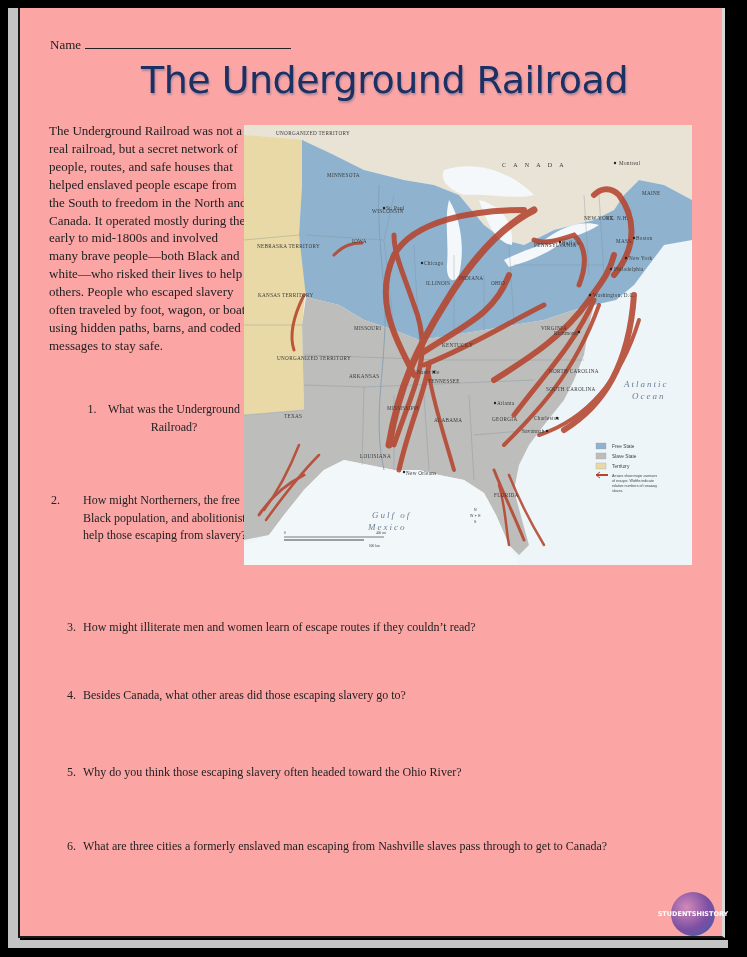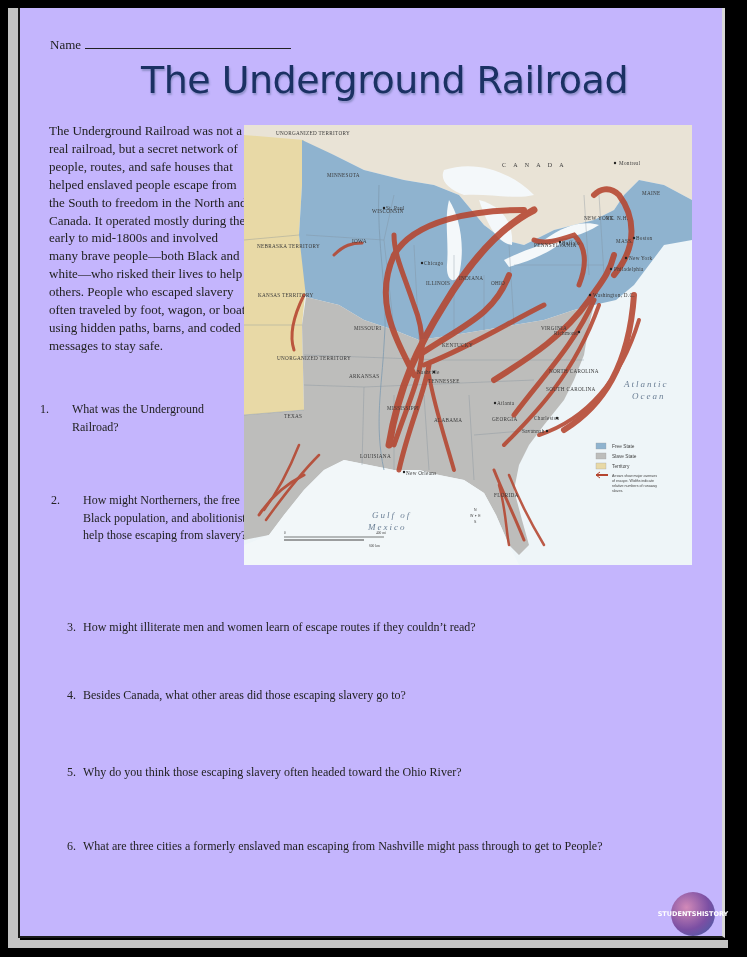--- a/index.html
+++ b/index.html
@@ -1,20 +1,20 @@
 <!DOCTYPE html>
 <html><head>
 <meta charset="utf-8">
 <style>
   html, body { margin:0; padding:0; }
   body { width:747px; height:957px; background:#000; position:relative; overflow:hidden;
          font-family:"Liberation Serif", "DejaVu Serif", serif; }
   .shadow-left { position:absolute; left:8px; top:8px; width:12px; height:940px; background:#c4c4c4; }
   .shadow-bottom { position:absolute; left:8px; top:940px; width:720px; height:8px; background:#c4c4c4; }
-  .page { position:absolute; left:18px; top:8px; width:707px; height:930px; background:#c4b5fd;
+  .page { position:absolute; left:18px; top:8px; width:707px; height:930px; background:#fca5a5;
           border-left:2px solid #1a1a1a; border-bottom:2px solid #1a1a1a; border-right:3px solid #d8d8d8; box-sizing:border-box; }
   .name-line { position:absolute; left:30px; top:28px; font-size:13px; color:#222; }
   .name-line .blank { display:inline-block; width:206px; border-bottom:1px solid #222; height:12px; vertical-align:baseline; margin-left:4px; }
   .title { position:absolute; left:0; right:0; top:50px; text-align:center; font-family:"DejaVu Sans", sans-serif;
            font-size:38px; color:#1b3163; letter-spacing:-0.5px; text-shadow:1px 2px 2px rgba(80,100,140,0.45); font-weight:normal;margin-left:27px; }
   .intro { position:absolute; left:29px; top:114px; width:200px; font-size:13px; line-height:17.9px; color:#222; }
   .q { position:absolute; font-size:12px; line-height:17.5px; color:#222; }
   .q .num { display:inline-block; width:16px; }
   .q.hang { padding-left:16px; text-indent:-16px; }
   .map { position:absolute; left:224px; top:117px; width:448px; height:440px; overflow:hidden; }
@@ -36,42 +36,42 @@
 <div class="page">
 
   <div class="name-line">
     <span>Name</span><span class="blank"></span>
   </div>
 
   <div class="title">The Underground Railroad</div>
 
   <div class="intro">The Underground Railroad was not a real railroad, but a secret network of people, routes, and safe houses that helped enslaved people escape from the South to freedom in the North and Canada. It operated mostly during the early to mid-1800s and involved many brave people—both Black and white—who risked their lives to help others. People who escaped slavery often traveled by foot, wagon, or boat, using hidden paths, barns, and coded messages to stay safe.</div>
 
-  <div class="q hang" style="left:36px; top:393px; width:170px;">
+  <div class="q hang" style="left:53px; top:393px; width:170px;text-align:center;">
     <span class="num">1.</span><span>What was the Underground Railroad?</span>
   </div>
 
   <div class="q hang" style="left:47px; top:484px; width:170px;">
     <span class="num">2.</span><span>How might Northerners, the free Black population, and abolitionists help those escaping from slavery?</span>
   </div>
 
   <div class="q" style="left:47px; top:603px; width:640px;margin-top:8px;">
     <span class="num">3.</span><span>How might illiterate men and women learn of escape routes if they couldn’t read?</span>
   </div>
 
   <div class="q" style="left:47px; top:679px; width:640px;">
     <span class="num">4.</span><span>Besides Canada, what other areas did those escaping slavery go to?</span>
   </div>
 
   <div class="q" style="left:47px; top:756px; width:640px;">
     <span class="num">5.</span><span>Why do you think those escaping slavery often headed toward the Ohio River?</span>
   </div>
 
   <div class="q" style="left:47px; top:830px; width:660px;">
-    <span class="num">6.</span><span>What are three cities a formerly enslaved man escaping from Nashville might pass through to get to People?</span>
+    <span class="num">6.</span><span>What are three cities a formerly enslaved man escaping from Nashville slaves pass through to get to Canada?</span>
   </div>
 
   <div class="map">
     <svg width="448" height="440" viewBox="0 0 448 440" xmlns="http://www.w3.org/2000/svg">
 
       <rect x="0" y="0" width="448" height="440" fill="#eef5f8"></rect>
 
       <path d="M0,0 L448,0 L448,75 L420,60 L395,55 L380,70 L370,85 L350,95 L310,105 L280,120 L260,115 L240,100 L215,70 L190,60 L160,55 L120,45 L90,30 L60,20 L0,15 Z" fill="#e9e3d6"></path>
 
       <path d="M0,10 L60,15 L58,60 L55,110 L62,160 L58,200 L60,285 L0,290 Z" fill="#e8d9a6"></path>

